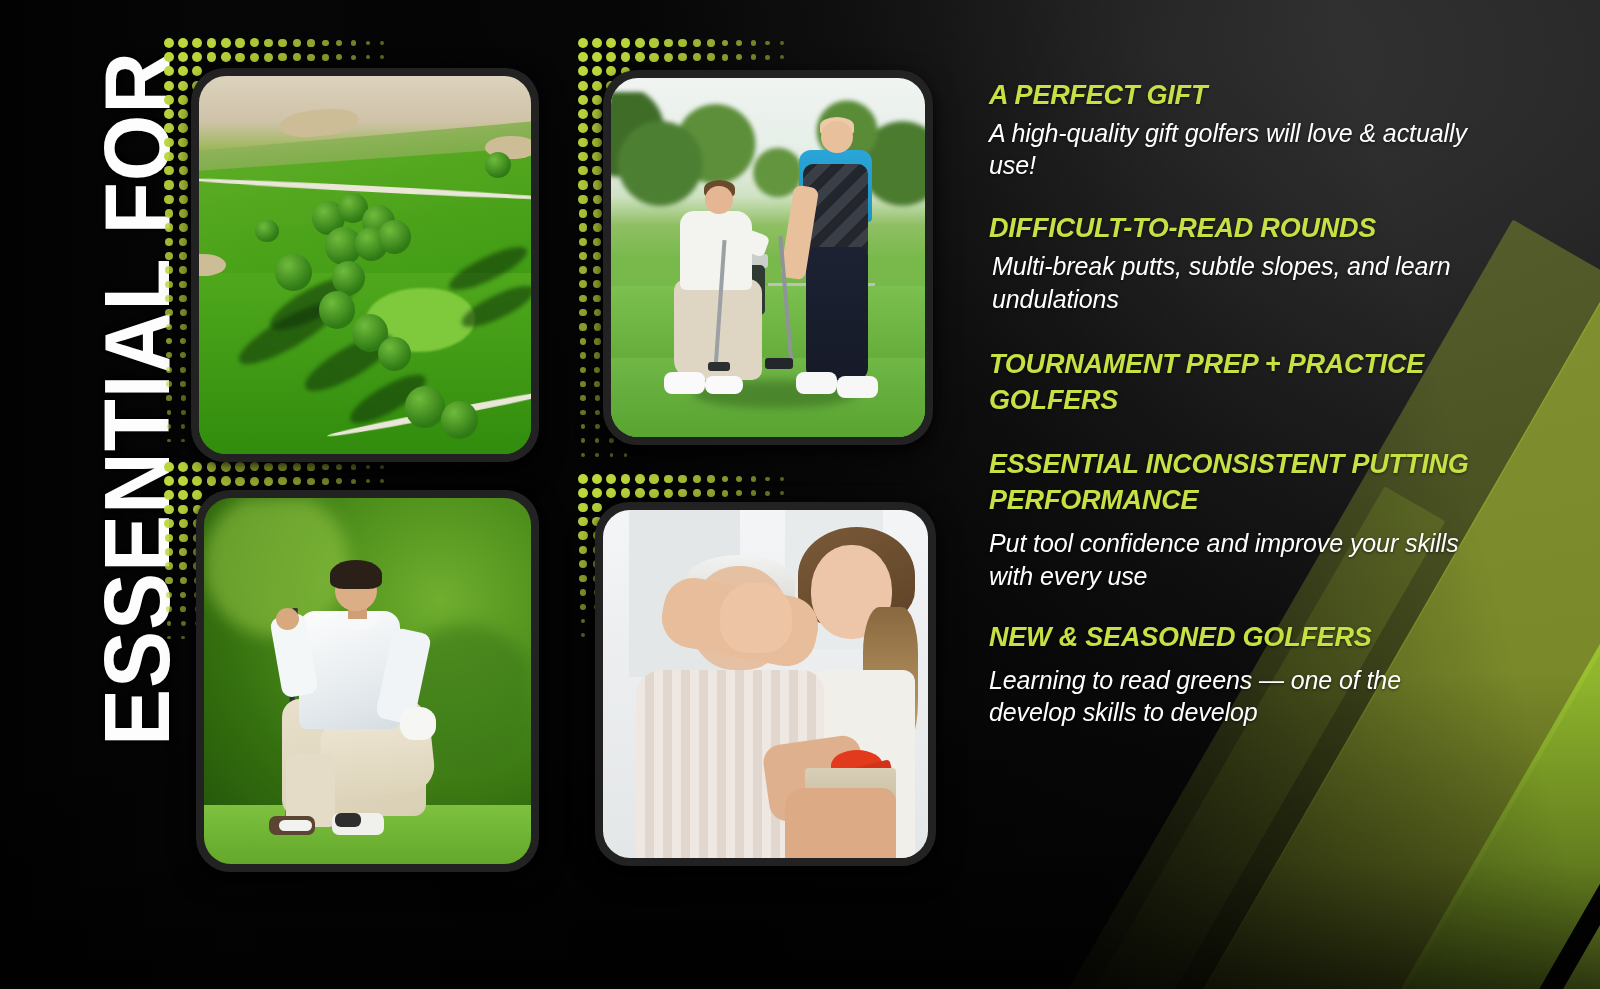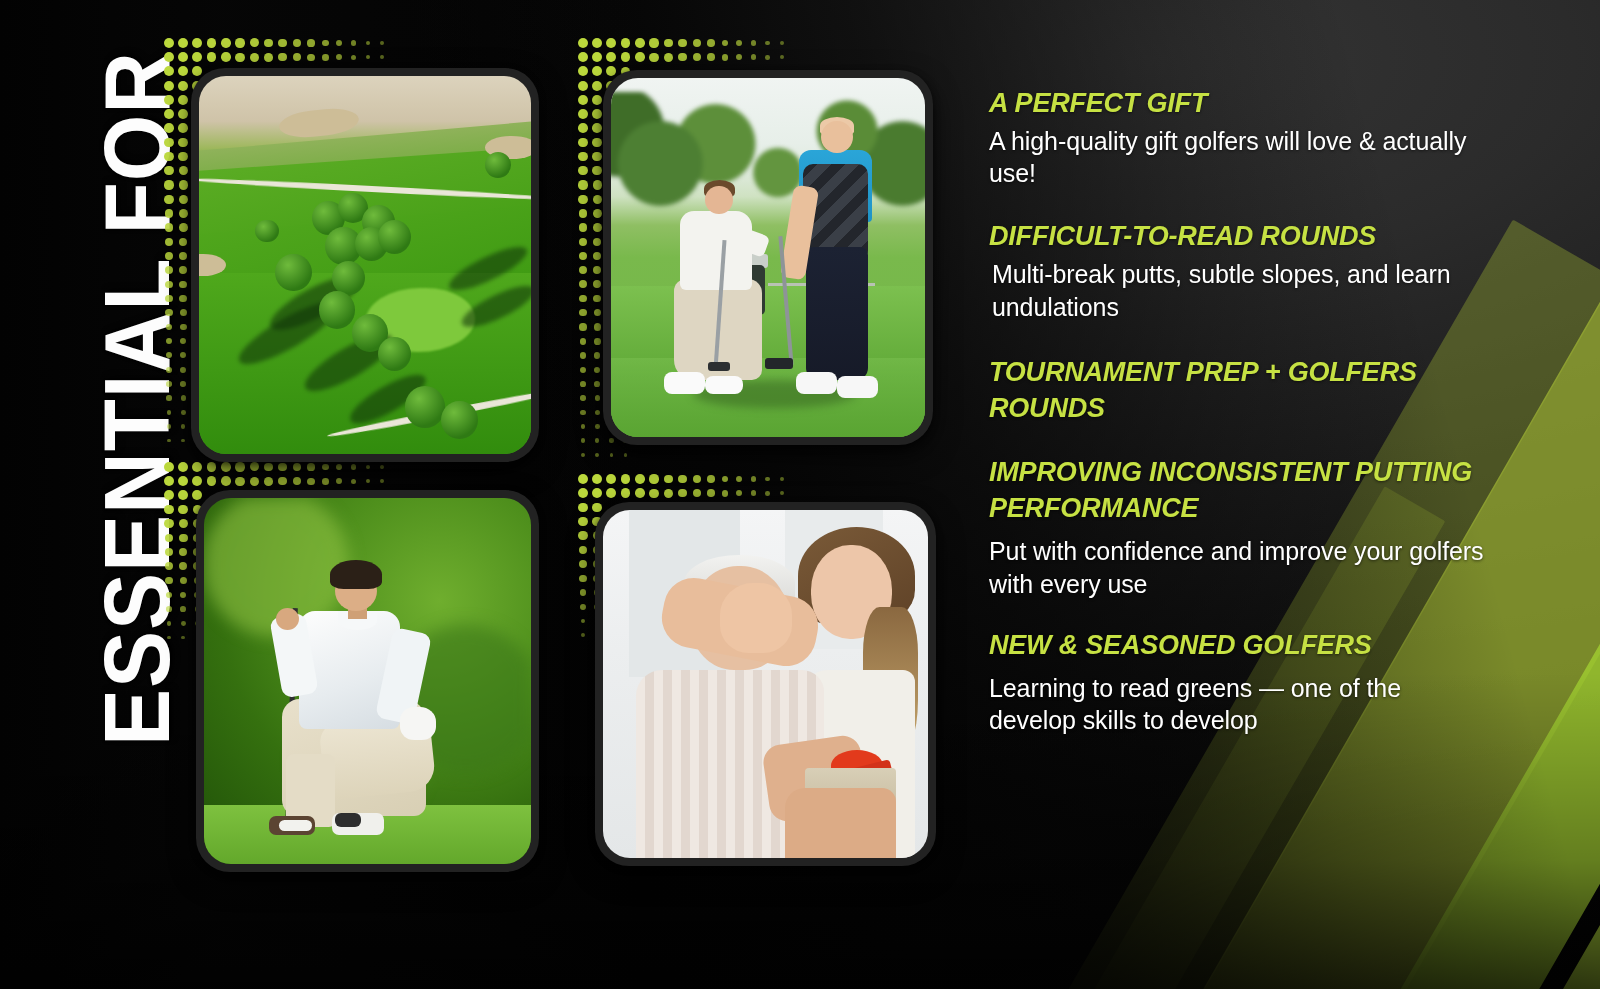--- a/index.html
+++ b/index.html
@@ -107,20 +107,21 @@
     text-shadow:0 1px 3px rgba(0,0,0,.55);
   }
   .blk .p {
     color:#ffffff;
     font-size:25px;
     font-weight:400;
     line-height:1.29;
     margin-top:3px;
     letter-spacing:-.1px;
     text-shadow:0 1px 3px rgba(0,0,0,.6);
+    font-style:italic;
   }
 
   
   .p1-sky   { inset:0; background:linear-gradient(180deg,#dcd3bd 0%, #cfc3a8 12%, #9fb85e 19%, #55a522 25%, #46a018 40%, #3f9c14 100%); }
   .p1-rough { left:-5%; top:16%; width:112%; height:22%; background:linear-gradient(180deg,#8fb25a,#57a422); transform:rotate(-5deg); }
   .p1-fair  { left:-6%; top:22%; width:115%; height:36%; background:linear-gradient(170deg,#59ac22,#3e9a12); transform:rotate(-4deg); opacity:.95; }
   .p1-grass2{ left:-5%; top:52%; width:114%; height:52%; background:linear-gradient(180deg,#4fa81c,#2f8a0c); }
   .p1-green { left:50%; top:56%; width:33%; height:17%; background:#7ec93c; border-radius:50% 45% 52% 48%/55% 48% 52% 45%; filter:blur(1px); }
   .p1-bunker1{ left:24%; top:9%; width:24%; height:7%; background:#cdbd97; border-radius:50%/60%; transform:rotate(-6deg); }
   .p1-bunker2{ left:86%; top:16%; width:16%; height:6%; background:#cdbd97; border-radius:50%; }
@@ -713,37 +714,37 @@
       <div class="p4-m-armR"></div>
       <div class="p4-ribbon"></div>
       <div class="p4-ribbon2"></div>
       <div class="p4-gift"></div>
       <div class="p4-hands"></div>
     </div>
   </div>
 
   <div class="text-col">
 
-    <div class="blk" style="margin-bottom:30px;margin-top:8px;">
+    <div class="blk" style="margin-bottom:30px;">
       <div class="h">A PERFECT GIFT</div>
       <div class="p">A high-quality gift golfers will love &amp; actually use!</div>
     </div>
 
     <div class="blk" style="margin-bottom:32px;">
       <div class="h">DIFFICULT-TO-READ ROUNDS</div>
       <div class="p" style="padding-left:3px;">Multi-break putts, subtle slopes, and learn undulations</div>
     </div>
 
     <div class="blk" style="margin-bottom:28px;">
-      <div class="h">TOURNAMENT PREP + GOLFERS ROUNDS</div>
+      <div class="h">TOURNAMENT PREP + PRACTICE GOLFERS</div>
     </div>
 
     <div class="blk" style="margin-bottom:28px;">
-      <div class="h">IMPROVING INCONSISTENT PUTTING PERFORMANCE</div>
-      <div class="p" style="margin-top:9px;">Put with confidence and improve your golfers with every use</div>
+      <div class="h">ESSENTIAL INCONSISTENT PUTTING PERFORMANCE</div>
+      <div class="p" style="margin-top:9px;">Put tool confidence and improve your skills with every use</div>
     </div>
 
     <div class="blk">
       <div class="h">NEW &amp; SEASONED GOLFERS</div>
       <div class="p" style="margin-top:8px;">Learning to read greens — one of the develop skills to develop</div>
     </div>
 
   </div>
 
 </div>

